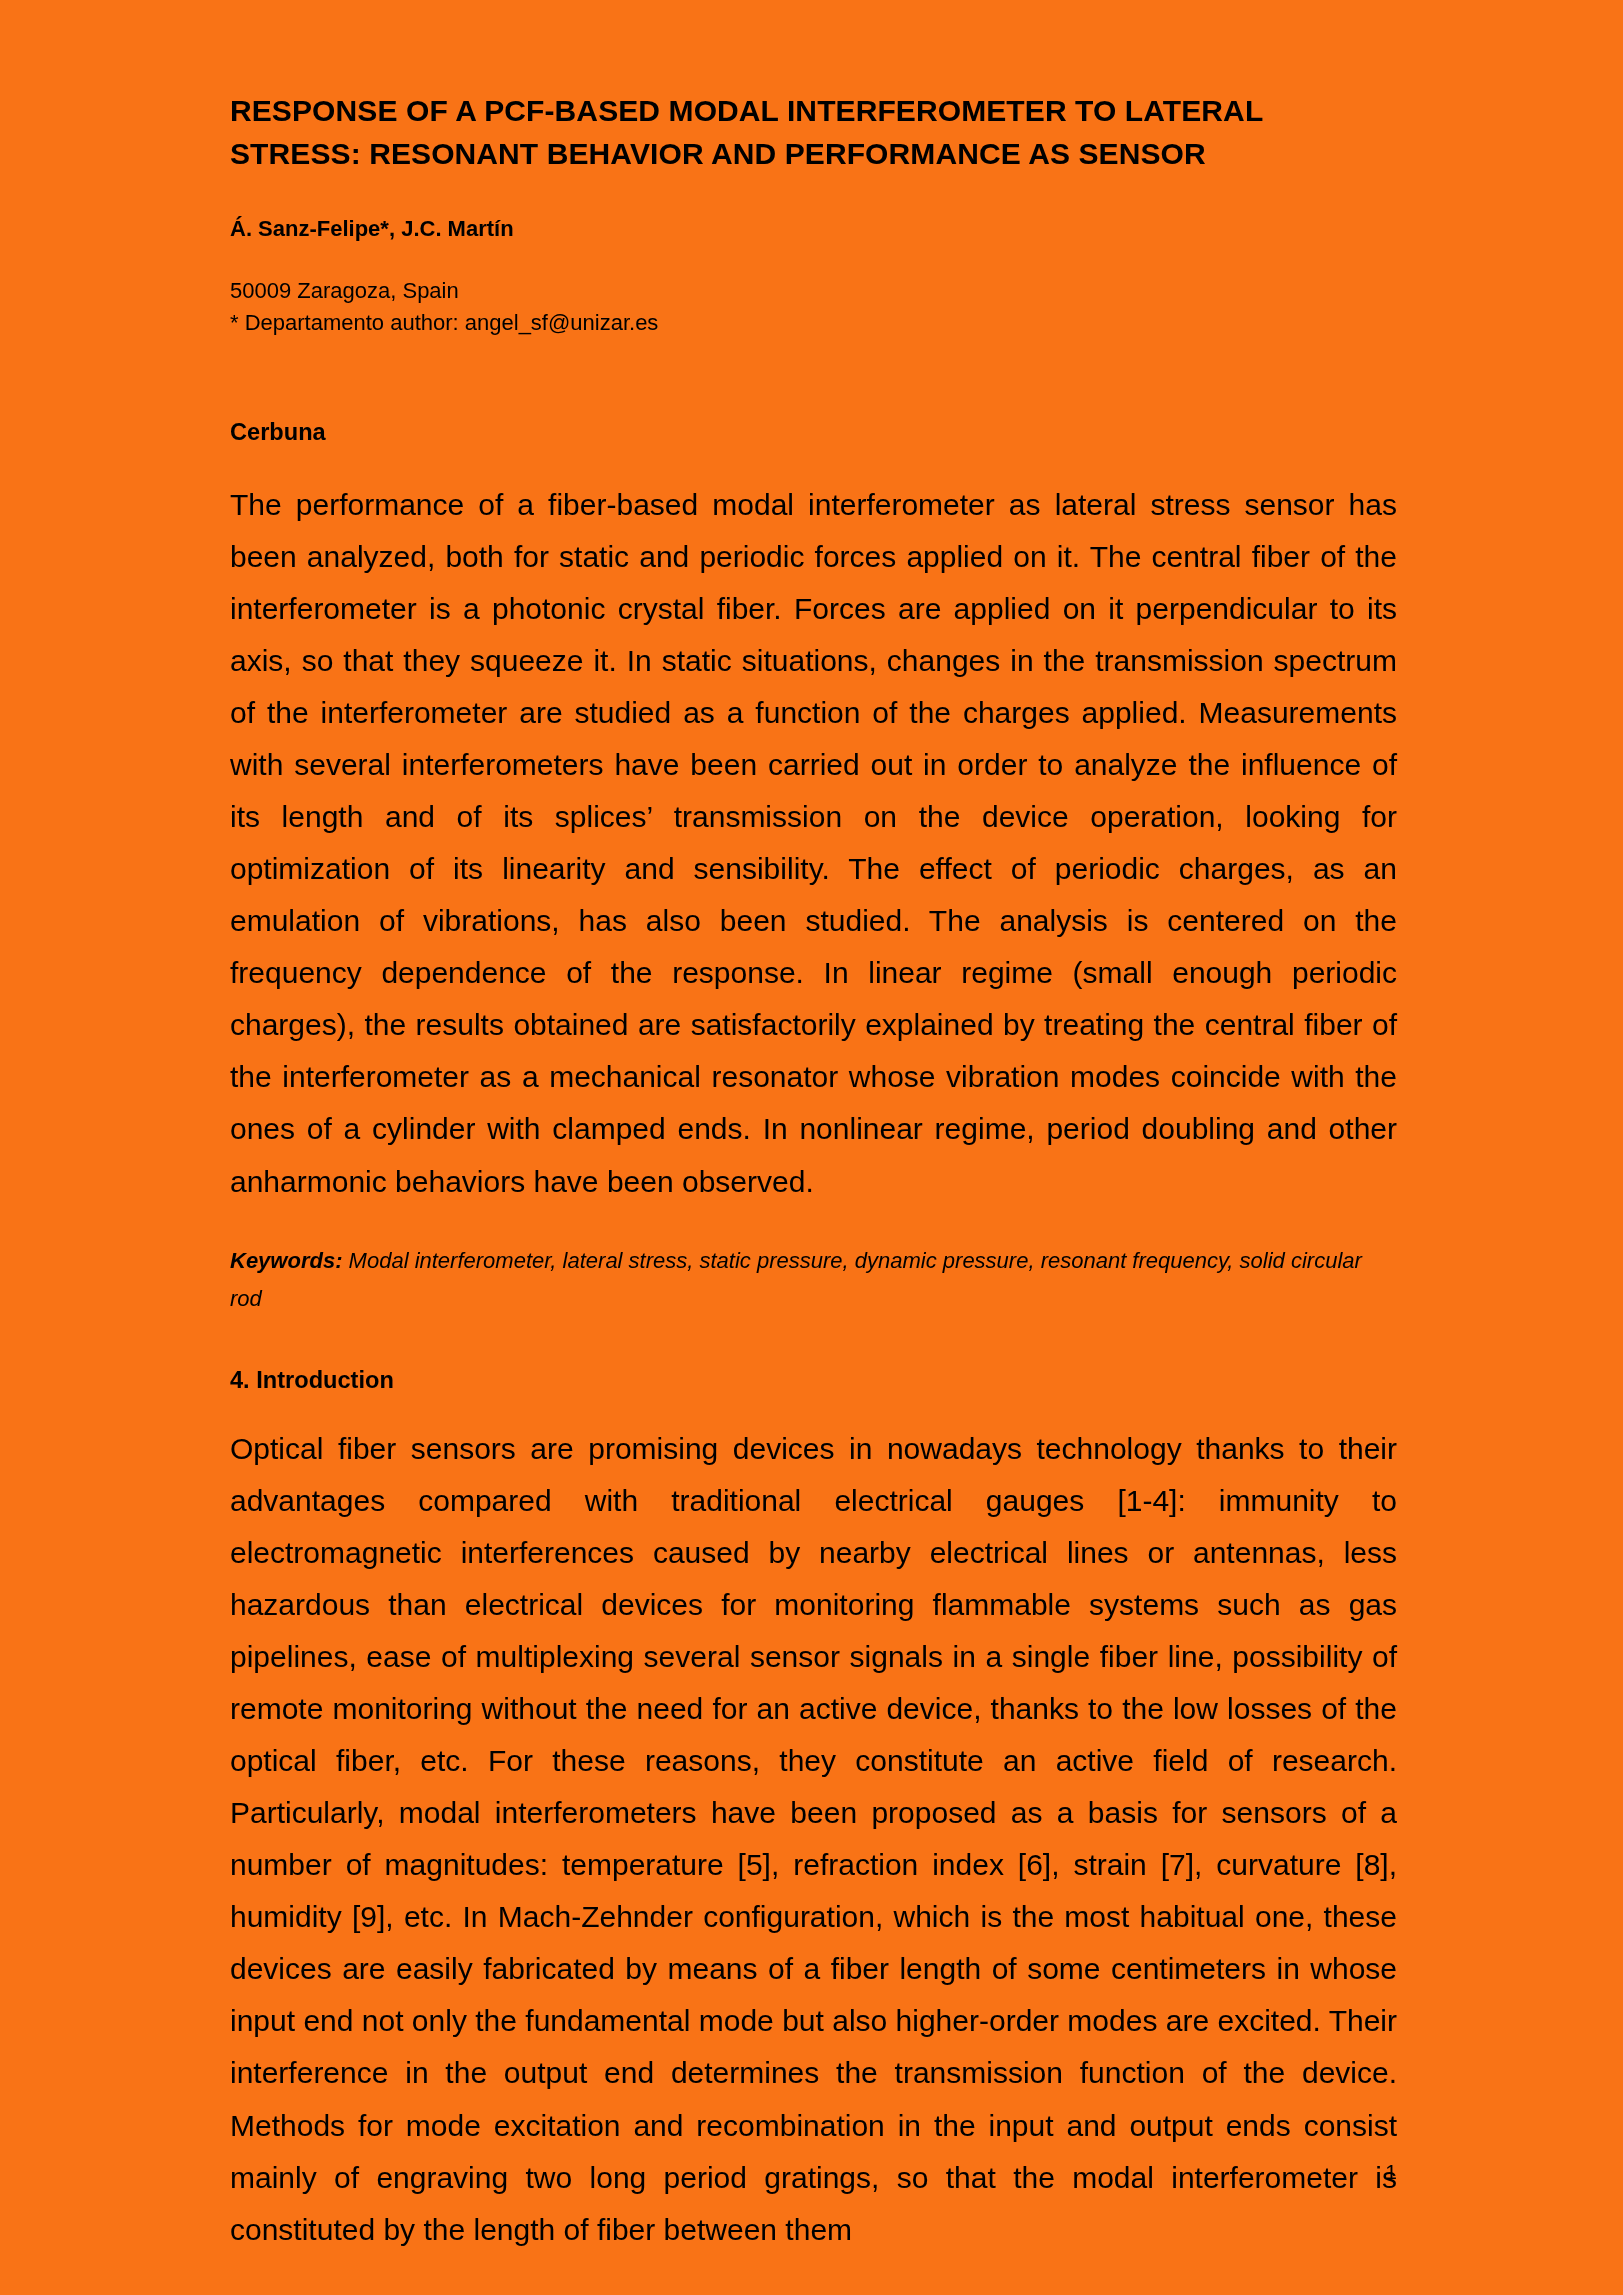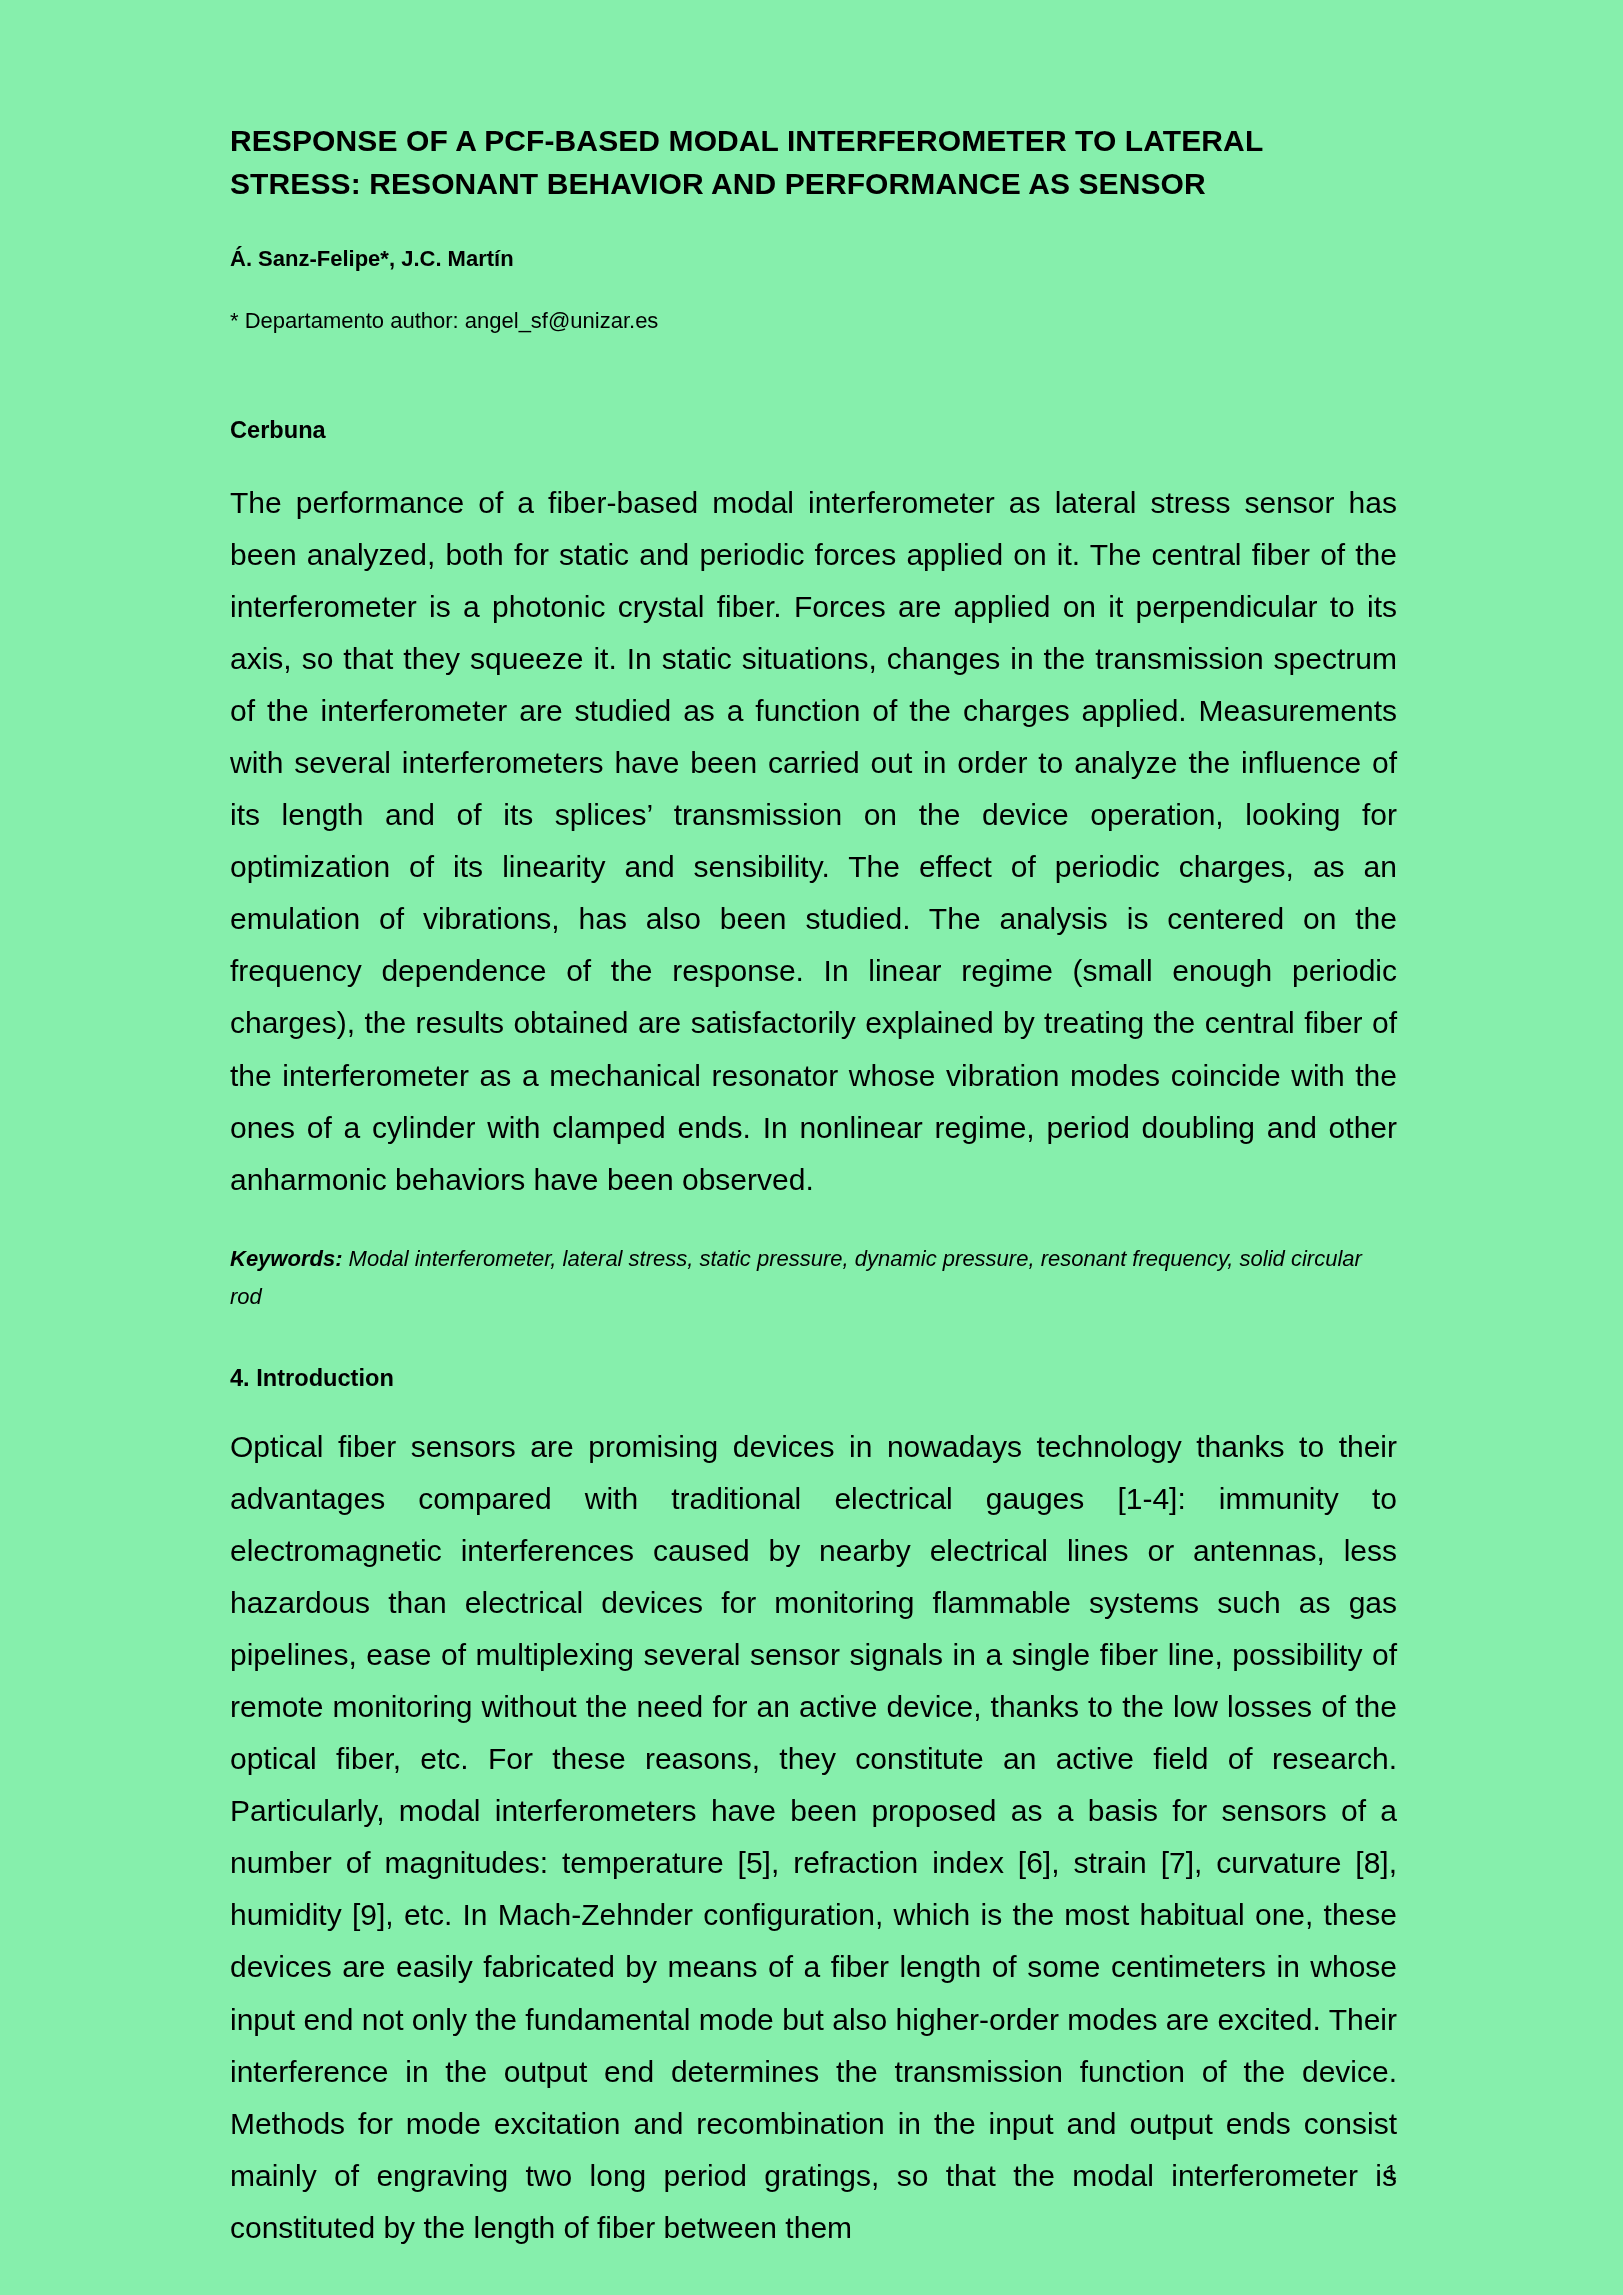--- a/index.html
+++ b/index.html
@@ -5,23 +5,23 @@
   html, body {
     margin: 0;
     padding: 0;
     background: #ffffff;
   }
 
   .page {
     position: relative;
     width: 1623px;
     height: 2295px;
-    background: #86efac;
+    background: #f97316;
     box-sizing: border-box;
-    padding: 120px 226px 0 230px;
+    padding: 90px 226px 0 230px;
     font-family: "Liberation Sans", sans-serif;
     color: #000000;
     overflow: hidden;
   }
 
   .title {
     font-size: 30px;
     font-weight: bold;
     line-height: 1.42;
     letter-spacing: 0.1px;
@@ -106,20 +106,21 @@
 </head>
 <body>
 
 <div class="page">
 
   <h1 class="title">RESPONSE OF A PCF-BASED MODAL INTERFEROMETER TO LATERAL STRESS: RESONANT BEHAVIOR AND PERFORMANCE AS SENSOR</h1>
 
   <div class="authors">Á. Sanz-Felipe*, J.C. Martín</div>
 
   <div class="affiliation">
+    <span class="aff-line">50009 Zaragoza, Spain</span>
     <span class="aff-line">* Departamento author:  angel_sf@unizar.es</span>
   </div>
 
   <h2 class="section-heading abstract-heading">Cerbuna</h2>
 
   <p class="body-par abstract-body">The performance of a fiber-based modal interferometer as lateral stress sensor has been analyzed, both for static and periodic forces applied on it. The central fiber of the interferometer is a photonic crystal fiber. Forces are applied on it perpendicular to its axis, so that they squeeze it. In static situations, changes in the transmission spectrum of the interferometer are studied as a function of the charges applied. Measurements with several interferometers have been carried out in order to analyze the influence of its length and of its splices’ transmission on the device operation, looking for optimization of its linearity and sensibility. The effect of periodic charges, as an emulation of vibrations, has also been studied. The analysis is centered on the frequency dependence of the response. In linear regime (small enough periodic charges), the results obtained are satisfactorily explained by treating the central fiber of the interferometer as a mechanical resonator whose vibration modes coincide with the ones of a cylinder with clamped ends. In nonlinear regime, period doubling and other anharmonic behaviors have been observed.</p>
 
   <p class="keywords">
     <span class="kw-label">Keywords:</span><span> Modal interferometer, lateral stress, static pressure, dynamic pressure, resonant frequency, solid circular rod</span>
   </p>

